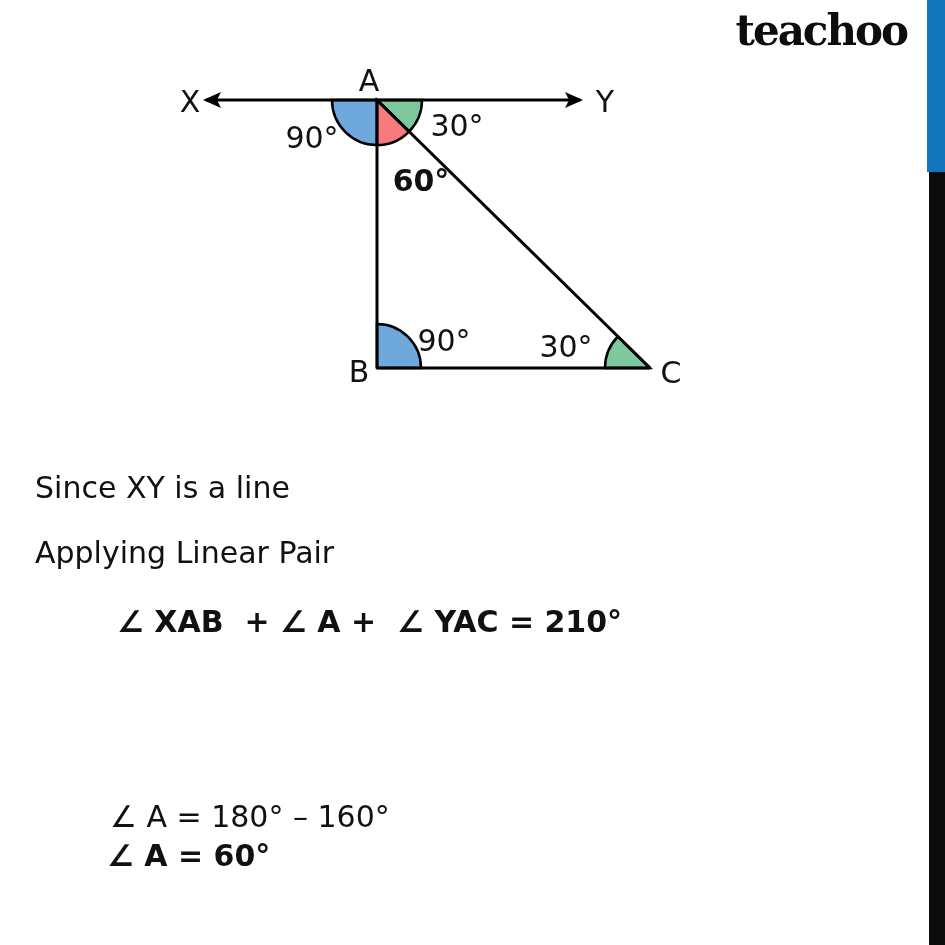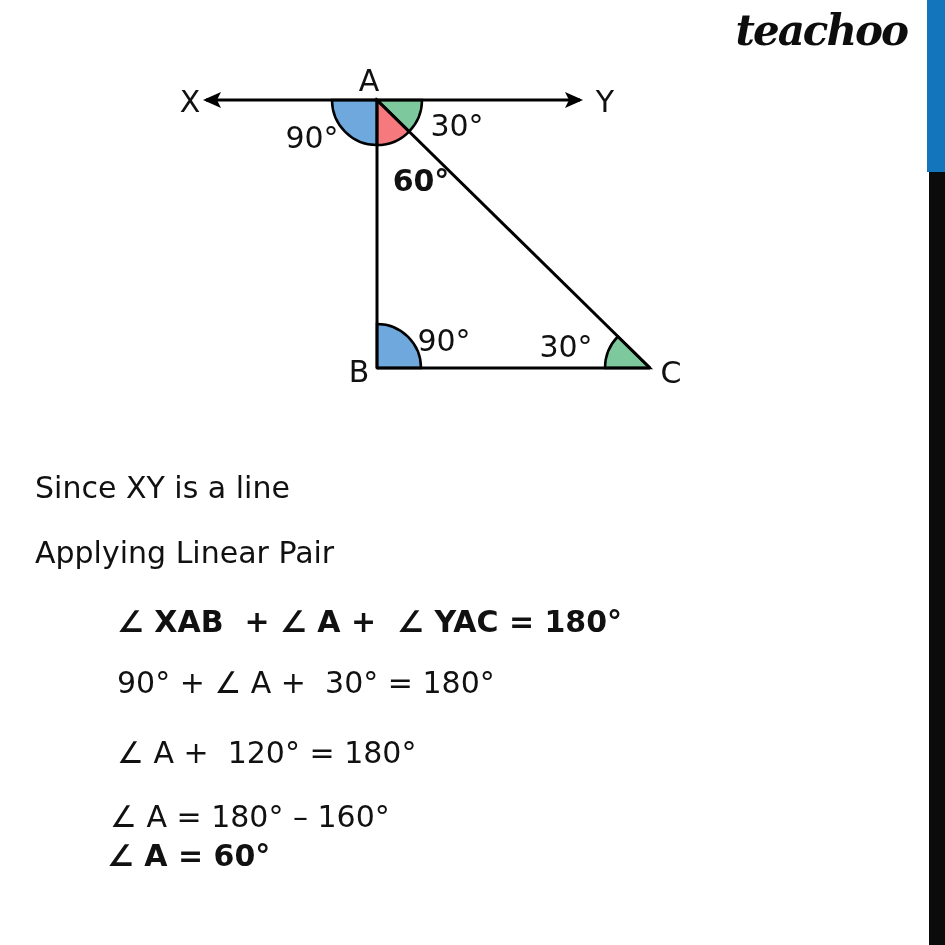--- a/index.html
+++ b/index.html
@@ -8,21 +8,20 @@
     background: #ffffff;
     font-family: "DejaVu Sans", sans-serif;
     overflow: hidden;
   }
   .page { position: relative; width: 945px; height: 945px; background: #fff; }
 
   .logo {
     position: absolute;
     top: 10px; right: 38px;
     font-family: "DejaVu Serif", serif;
-    font-style: italic;
     font-weight: bold;
     font-size: 42px;
     letter-spacing: -2px;
     color: #0d0d0d;
     line-height: 1;
   }
 
   svg.diagram { position: absolute; left: 0; top: 0; }
 
   .sol-line {
@@ -77,19 +76,17 @@
     <text class="dlabel" x="457" y="136" text-anchor="middle">30°</text>
     <text class="dlabel bold" x="421" y="191" text-anchor="middle">60°</text>
     <text class="dlabel" x="444" y="351" text-anchor="middle">90°</text>
     <text class="dlabel" x="566" y="357" text-anchor="middle">30°</text>
   </svg>
 
   <div class="logo">teachoo</div>
 
   <div class="sol-line" style="left:35px; top:472px;">Since XY is a line</div>
   <div class="sol-line" style="left:35px; top:537px;">Applying Linear Pair</div>
-  <div class="sol-line bold" style="left:117px; top:606px;">∠ XAB  + ∠ A +  ∠ YAC = 180°</div>
-  <div class="sol-line" style="left:117px; top:667px;">90° + ∠ A +  30° = 180°</div>
-  <div class="sol-line" style="left:117px; top:737px;">∠ A +  120° = 180°</div>
+  <div class="sol-line bold" style="left:117px; top:606px;">∠ XAB  + ∠ A +  ∠ YAC = 210°</div>
   <div class="sol-line" style="left:110px; top:801px;">∠ A = 180° – 160°</div>
   <div class="sol-line bold" style="left:107px; top:840px;">∠ A = 60°</div>
 
 </div>
 
 </body></html>

